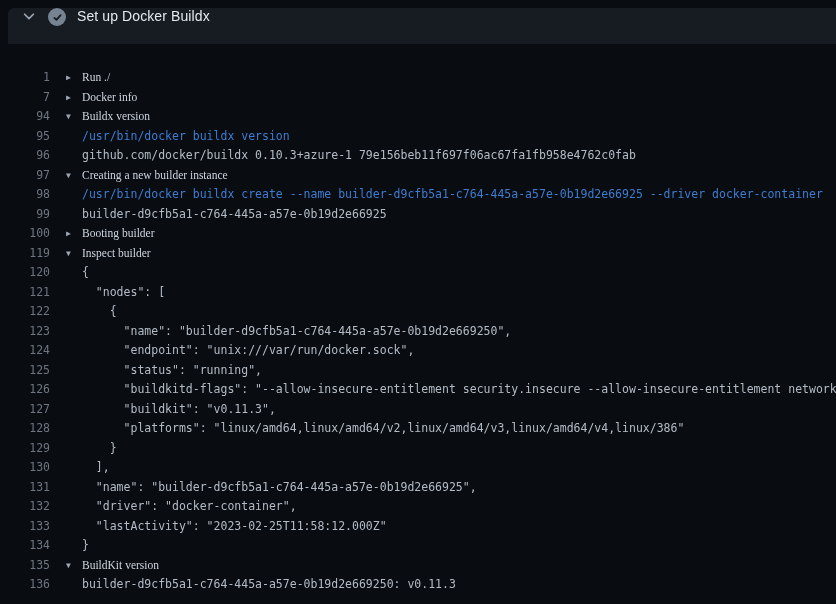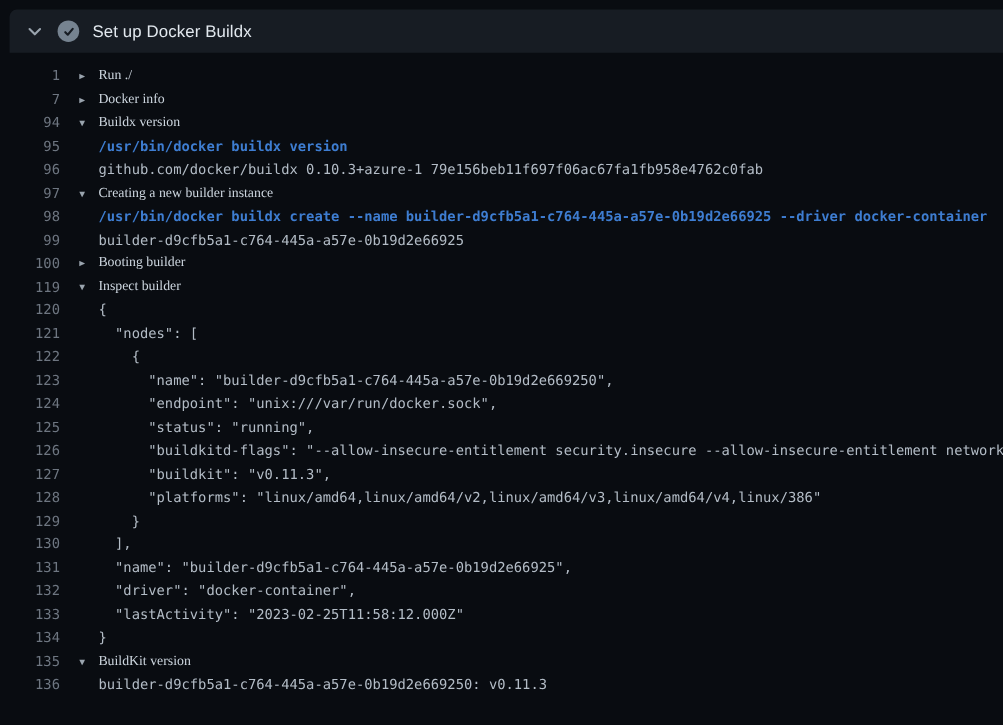--- a/index.html
+++ b/index.html
@@ -3,27 +3,27 @@
 <meta charset="utf-8">
 <style>
   * { margin: 0; padding: 0; box-sizing: border-box; }
   html, body { width: 836px; height: 604px; overflow: hidden; }
   body {
     background: var(--page-bg, #090c11);
     font-family: "DejaVu Sans Mono", monospace;
   }
   
   .step-header {
-    margin: 8px 0 0 8px;
+    margin: 8px 0 14px 8px;
     height: 36px;
     width: 828px;
     background: var(--header-bg, #171c23);
     border-radius: 6px 0 0 0;
     display: flex;
-    align-items: center;
+    align-items: flex-start;
     padding-left: 13px;
     cursor: pointer;
   }
   .chevron {
     width: 16px; height: 16px;
     display: inline-flex; align-items: center; justify-content: center;
     color: var(--muted, #9aa4ae);
     flex: 0 0 auto;
   }
   .status-circle {
@@ -64,21 +64,21 @@
   .content { margin-left: 16px; display: flex; align-items: center; }
   .arrow {
     display: inline-block;
     width: 16px;
     font-size: 8px;
     color: var(--muted, #9aa4ae);
     cursor: pointer;
   }
   .txt { color: var(--output-text, #b3bcc6); }
   .row.group .txt { color: var(--group-text, #cdd6df); font-family: Liberation Serif, serif; }
-  .row.command .txt { color: var(--command-blue, #3e7dd1); font-weight: bold; }
+  .row.command .txt { color: var(--command-blue, #3e7dd1); }
 </style>
 </head>
 <body>
 
 <div class="step-header">
   <span class="chevron">
     <svg width="14" height="14" viewBox="0 0 16 16" fill="none" stroke="currentColor" stroke-width="2" stroke-linecap="round" stroke-linejoin="round">
       <path d="M3 6 L8 11 L13 6"></path>
     </svg>
   </span>

